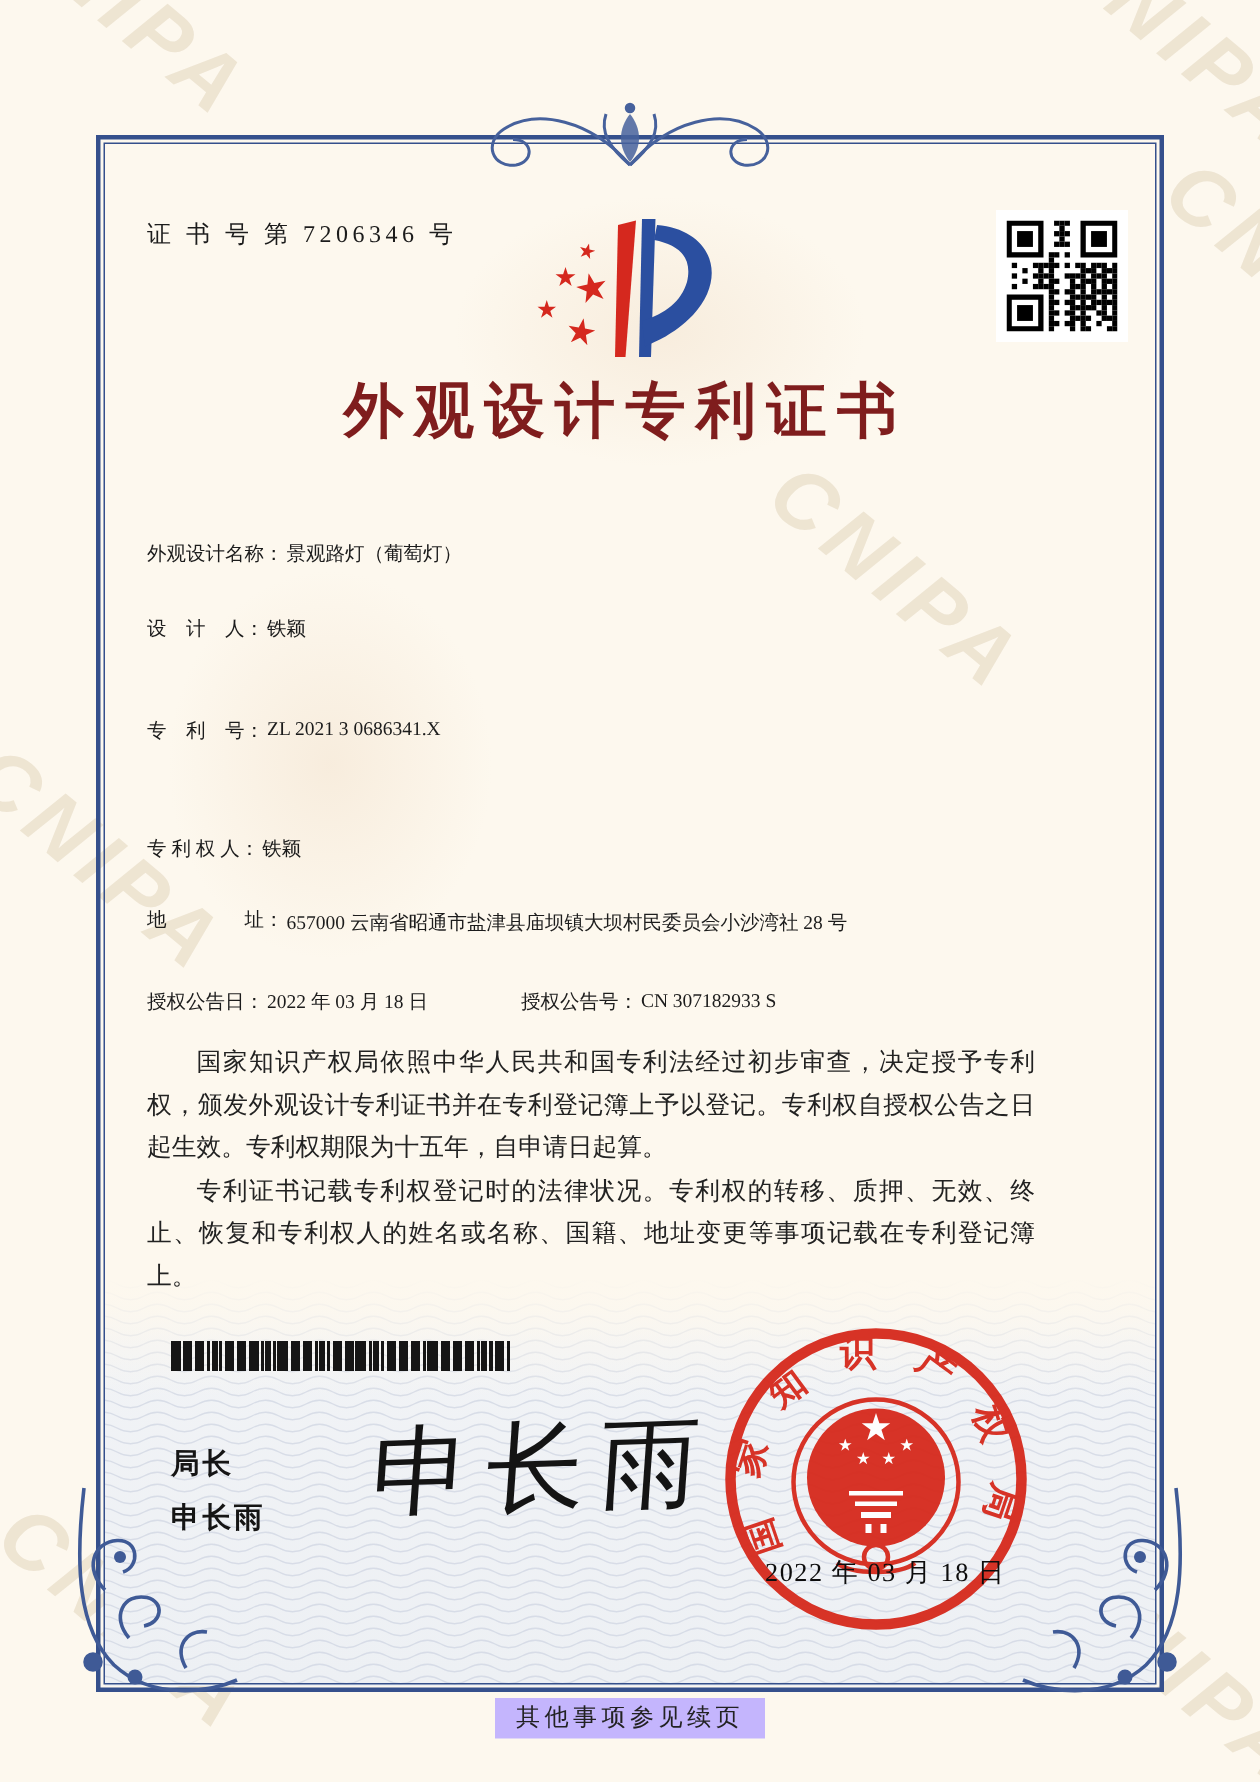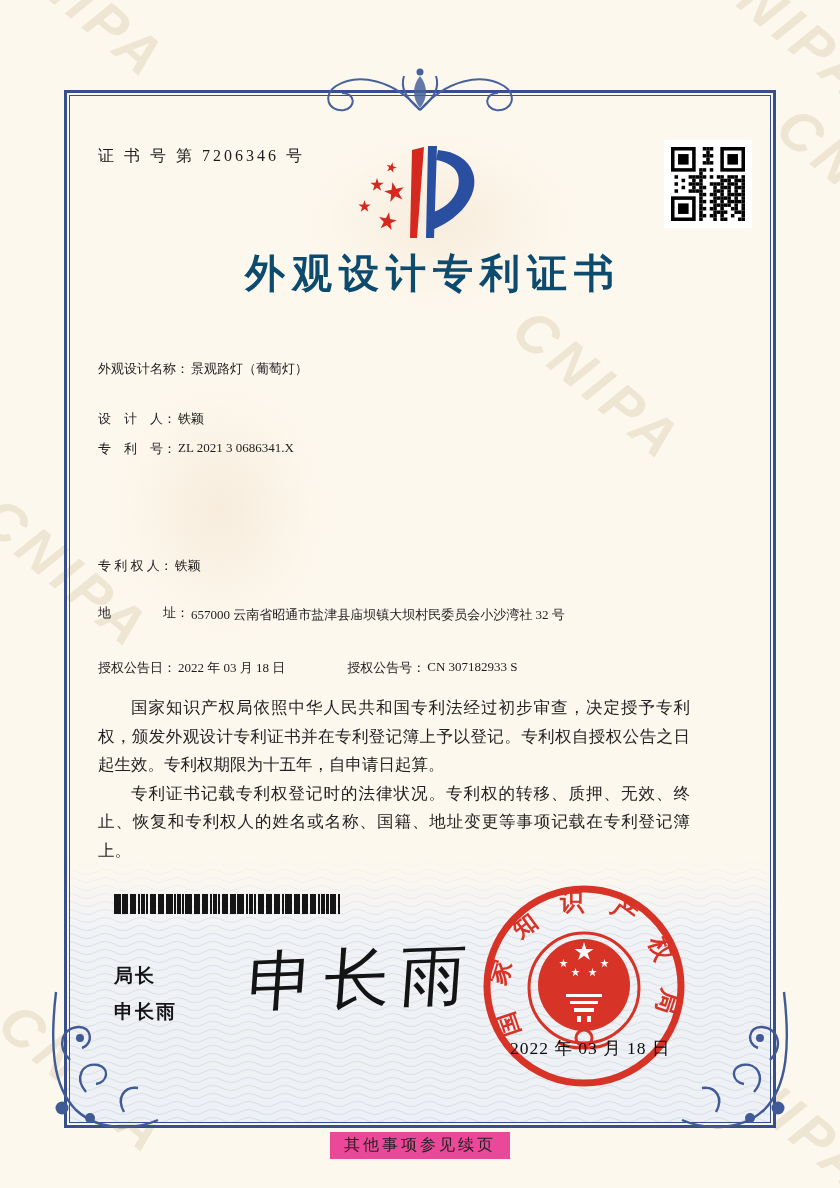--- a/index.html
+++ b/index.html
@@ -23,21 +23,21 @@
   #frame{position:absolute;left:64px;top:90px;width:706px;height:1032px;
          border:3px solid #35508c;z-index:2;}
   #frame .inner{position:absolute;left:2px;top:2px;right:2px;bottom:2px;border:1px solid #35508c;}
 
   .orn{position:absolute;z-index:3;}
 
   
   .txt{position:absolute;z-index:4;color:#1c1c1c;}
   #certNo{left:98px;top:146px;font-size:16px;letter-spacing:3px;}
   #title{left:64px;top:246px;width:706px;text-align:center;font-size:40px;font-weight:700;
-         letter-spacing:7px;color:#0c4a6e;padding-left:16px;}
+         letter-spacing:7px;color:#7f1d1d;}
   .row{left:98px;width:620px;font-size:13px;display:flex;}
   .row .lbl{white-space:pre;}
   .row .val{margin-left:2px;}
   #rowAddr .val{width:478px;line-height:1.62;word-break:break-all;}
   #rowGrant .grp2{margin-left:62px;display:flex;}
   #paras{left:98px;top:694px;width:592px;font-size:16.5px;line-height:1.73;
          text-align:justify;word-break:break-all;color:#222;}
   #paras p{margin:0;text-indent:2em;}
 
   #barcode{position:absolute;left:114px;top:894px;width:226px;height:20px;z-index:4;
@@ -51,21 +51,21 @@
   #signature{position:absolute;left:248px;top:934px;z-index:4;font-size:66px;color:#141414;
              font-family:"DejaVu Serif",serif;transform:rotate(-2deg) skewX(-6deg);
              letter-spacing:10px;white-space:nowrap;}
 
   #sealWrap{position:absolute;left:478px;top:880px;width:212px;height:212px;z-index:5;opacity:.95;}
   #sealDate{position:absolute;left:510px;top:1036px;z-index:6;font-size:17.5px;color:#0d0d0d;
             letter-spacing:1px;white-space:nowrap;}
 
   #pageInfo{left:64px;top:1090px;width:706px;text-align:center;font-size:14.5px;letter-spacing:2px;color:#222;}
   #contNote{position:absolute;left:0;top:1132px;width:840px;text-align:center;z-index:4;}
-  #contNote span{display:inline-block;background:#ec4899;padding:3px 14px;font-size:16px;
+  #contNote span{display:inline-block;background:#c4b5fd;padding:3px 14px;font-size:16px;
                  letter-spacing:3px;color:#222;}
   #qrPatch{position:absolute;left:664px;top:140px;width:88px;height:88px;background:#fff;z-index:4;}
   #qrPatch svg{position:absolute;left:7px;top:7px;}
 </style>
 </head>
 <body>
 
 <div id="page">
 
   <div class="wm" style="left:-18px;top:-30px">CNIPA</div>
@@ -332,31 +332,31 @@
   <div class="txt" id="title">外观设计专利证书</div>
 
   <div class="txt row" style="top:360px">
     <span class="lbl">外观设计名称：</span>
     <span class="val">景观路灯（葡萄灯）</span>
   </div>
   <div class="txt row" style="top:410px">
     <span class="lbl">设　计　人：</span>
     <span class="val">铁颖</span>
   </div>
-  <div class="txt row" style="top:440px">
+  <div class="txt row" style="top:478px">
     <span class="lbl">专　利　号：</span>
     <span class="val">ZL 2021 3 0686341.X</span>
   </div>
   <div class="txt row" style="top:557px">
     <span class="lbl">专 利 权 人：</span>
     <span class="val">铁颖</span>
   </div>
   <div class="txt row" id="rowAddr" style="top:604px">
     <span class="lbl">地　　　　址：</span>
-    <span class="val">657000 云南省昭通市盐津县庙坝镇大坝村民委员会小沙湾社 32 号</span>
+    <span class="val">657000 云南省昭通市盐津县庙坝镇大坝村民委员会小沙湾社 28 号</span>
   </div>
   <div class="txt row" id="rowGrant" style="top:659px">
     <span class="lbl">授权公告日：</span>
     <span class="val">2022 年 03 月 18 日</span>
     <span class="grp2">
       <span class="lbl">授权公告号：</span>
       <span class="val">CN 307182933 S</span>
     </span>
   </div>
 

